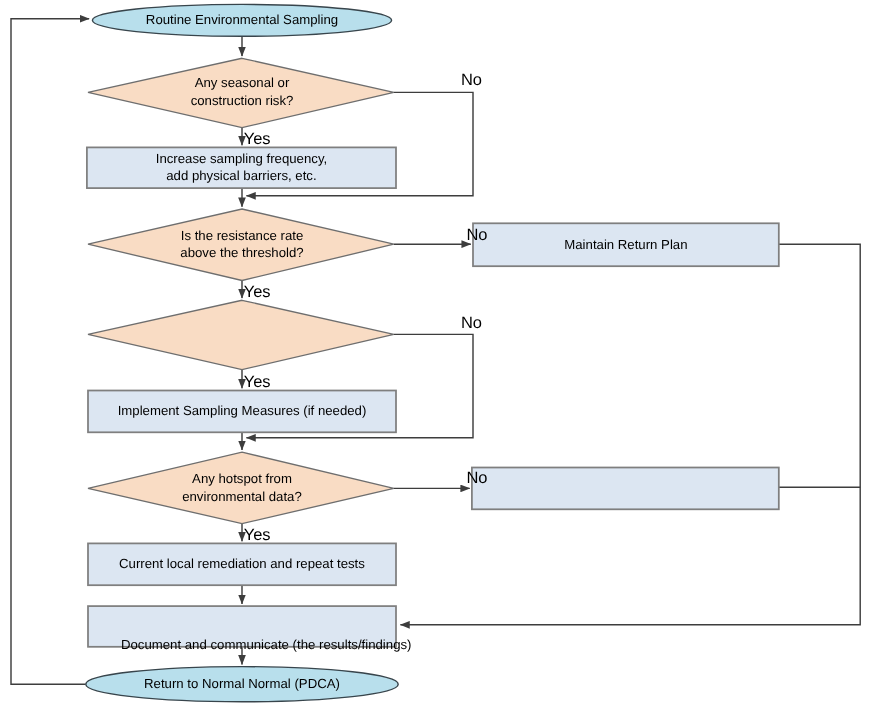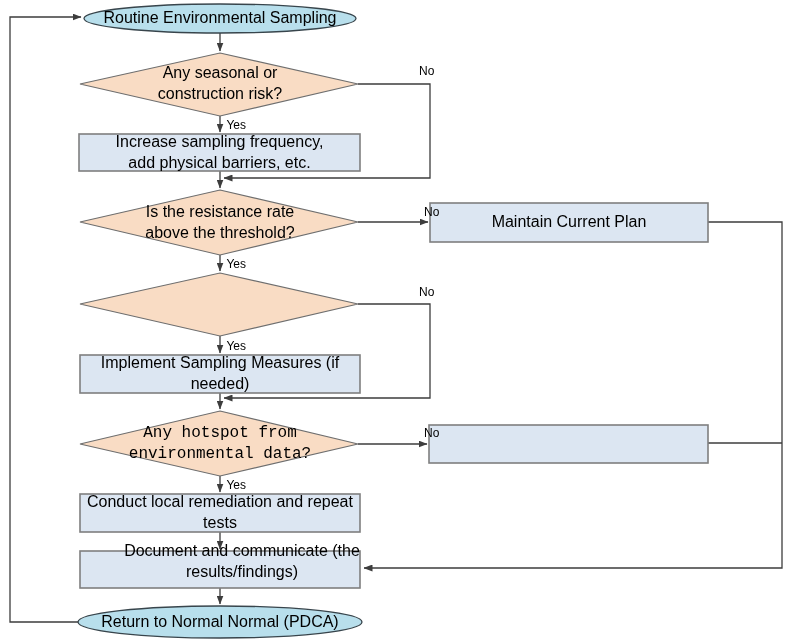--- a/index.html
+++ b/index.html
@@ -44,28 +44,28 @@
   .arrowhead {
     fill: var(--line, #3d3d3d);
   }
   .node-text {
     position: absolute;
     display: flex;
     align-items: center;
     justify-content: center;
     text-align: center;
     white-space: pre-line;
-    font-size: 16px;
+    font-size: 12px;
     line-height: 1.3;
     color: var(--text, #000000);
     pointer-events: none;
   }
   .edge-label {
     position: absolute;
-    font-size: 12px;
+    font-size: 15px;
     color: var(--text, #000000);
     pointer-events: none;
     padding-left: 36px;
   }
   .edge-label.align-right {
     width: 40px;
     text-align: right;
   }
 </style>
 </head>
@@ -111,26 +111,26 @@
     <ellipse class="shape-terminal" cx="220" cy="622" rx="142" ry="16"></ellipse>
   </svg>
 
   <div class="node-text" style="left:84px; top:4px; width:272px; height:29px;">Routine Environmental Sampling</div>
   <div class="node-text" style="left:79px; top:134px; width:281px; height:37px;">Increase sampling frequency,
 add physical barriers, etc.</div>
   <div class="node-text" style="left:100px; top:56px; width:240px; height:56px;">Any seasonal or
 construction risk?</div>
   <div class="node-text" style="left:100px; top:192px; width:240px; height:61px;">Is the resistance rate
 above the threshold?</div>
-  <div class="node-text" style="left:430px; top:203px; width:278px; height:39px;">Maintain Current Plan</div>
+  <div class="node-text" style="left:430px; top:203px; width:278px; height:39px;">Maintain Return Plan</div>
   <div class="node-text" style="left:80px; top:355px; width:280px; height:38px;">Implement Sampling Measures (if needed)</div>
-  <div class="node-text" style="left:100px; top:414px; width:240px; height:60px;font-family:Liberation Mono, monospace;">Any hotspot from
+  <div class="node-text" style="left:100px; top:414px; width:240px; height:60px;">Any hotspot from
 environmental data?</div>
-  <div class="node-text" style="left:80px; top:494px; width:280px; height:38px;">Conduct local remediation and repeat tests</div>
-  <div class="node-text" style="left:80px; top:543px; width:324px; height:37px;">Document and communicate (the results/findings)</div>
+  <div class="node-text" style="left:80px; top:494px; width:280px; height:38px;">Current local remediation and repeat tests</div>
+  <div class="node-text" style="left:80px; top:568px; width:324px; height:37px;">Document and communicate (the results/findings)</div>
   <div class="node-text" style="left:78px; top:606px; width:284px; height:32px;">Return to Normal Normal (PDCA)</div>
 
   <span class="edge-label" style="left:383px; top:64px;">No</span>
   <span class="edge-label align-right" style="left:170px; top:118px;">Yes</span>
   <span class="edge-label" style="left:388px; top:205px;">No</span>
   <span class="edge-label align-right" style="left:170px; top:257px;">Yes</span>
   <span class="edge-label" style="left:383px; top:285px;">No</span>
   <span class="edge-label align-right" style="left:170px; top:339px;">Yes</span>
   <span class="edge-label" style="left:388px; top:426px;">No</span>
   <span class="edge-label align-right" style="left:170px; top:478px;">Yes</span>

